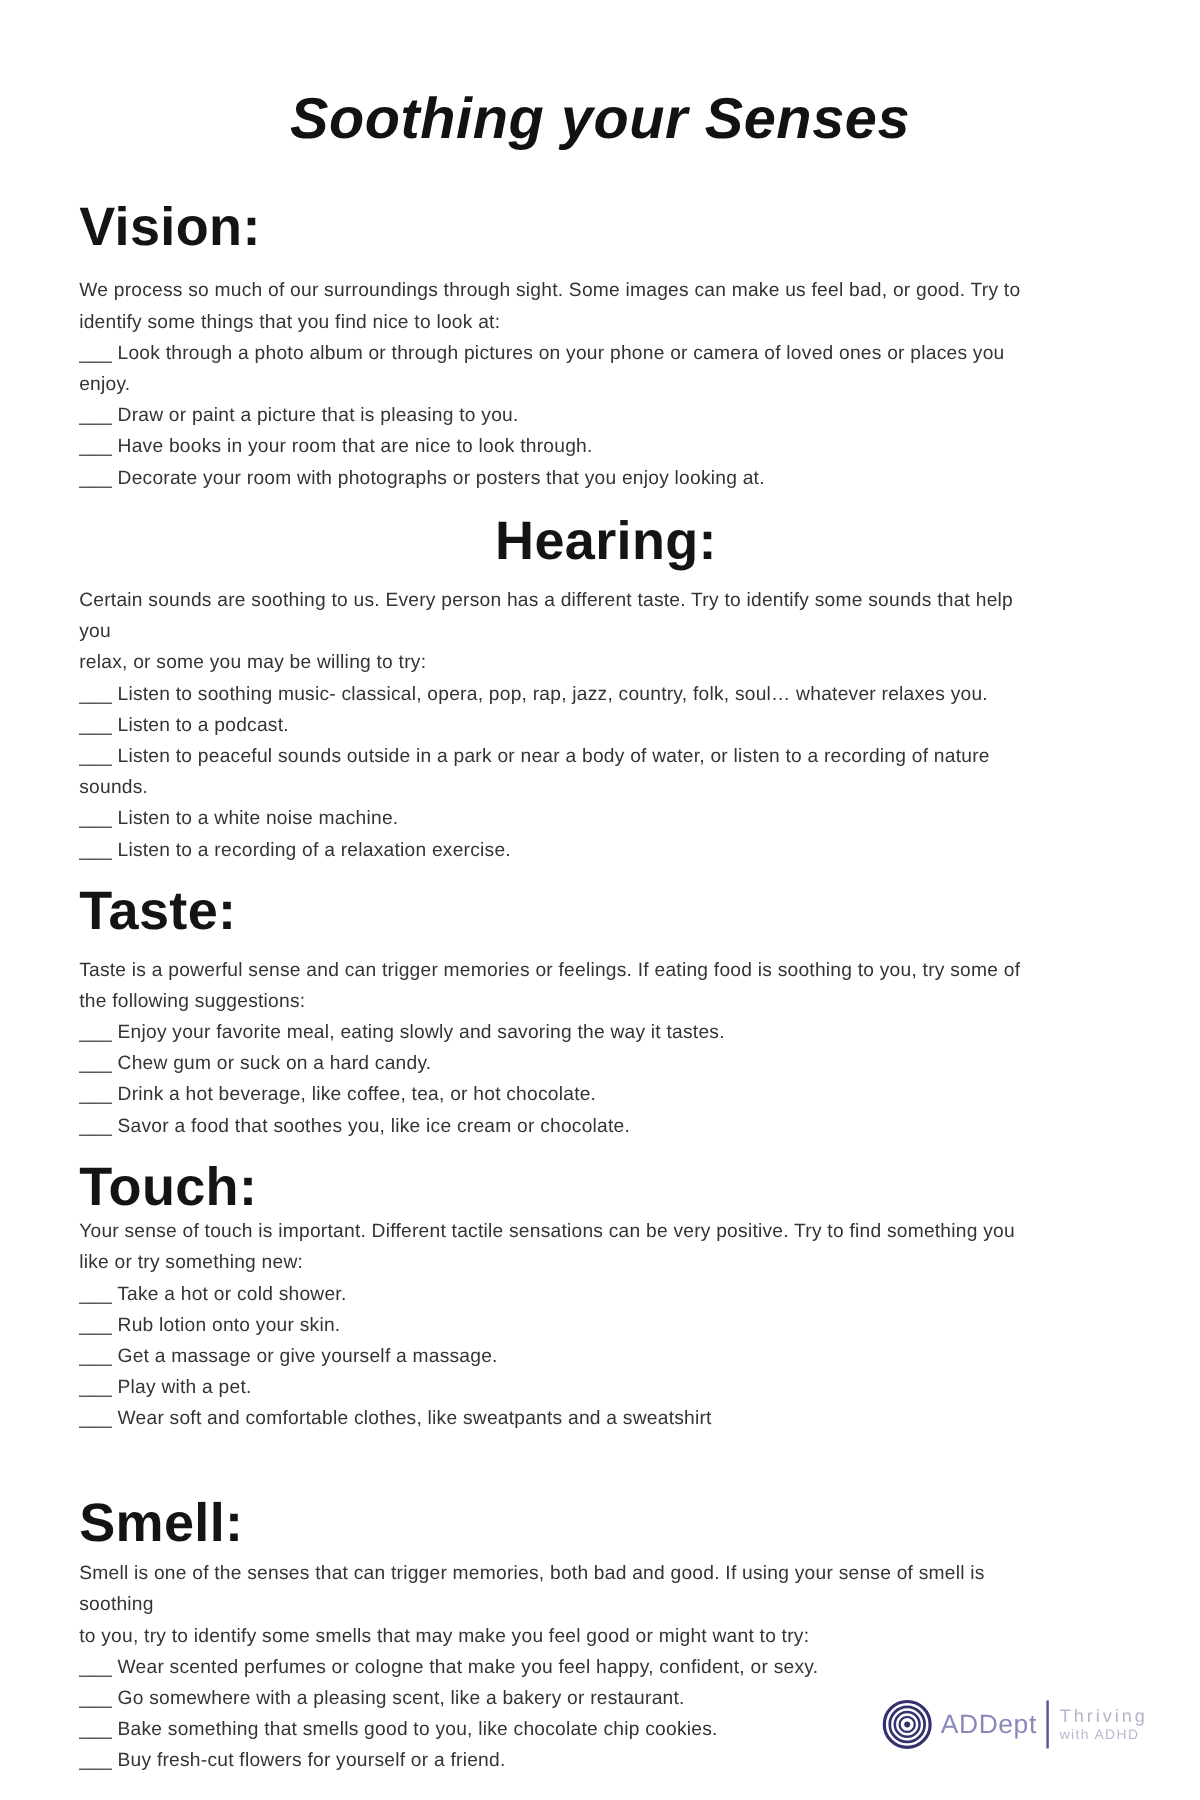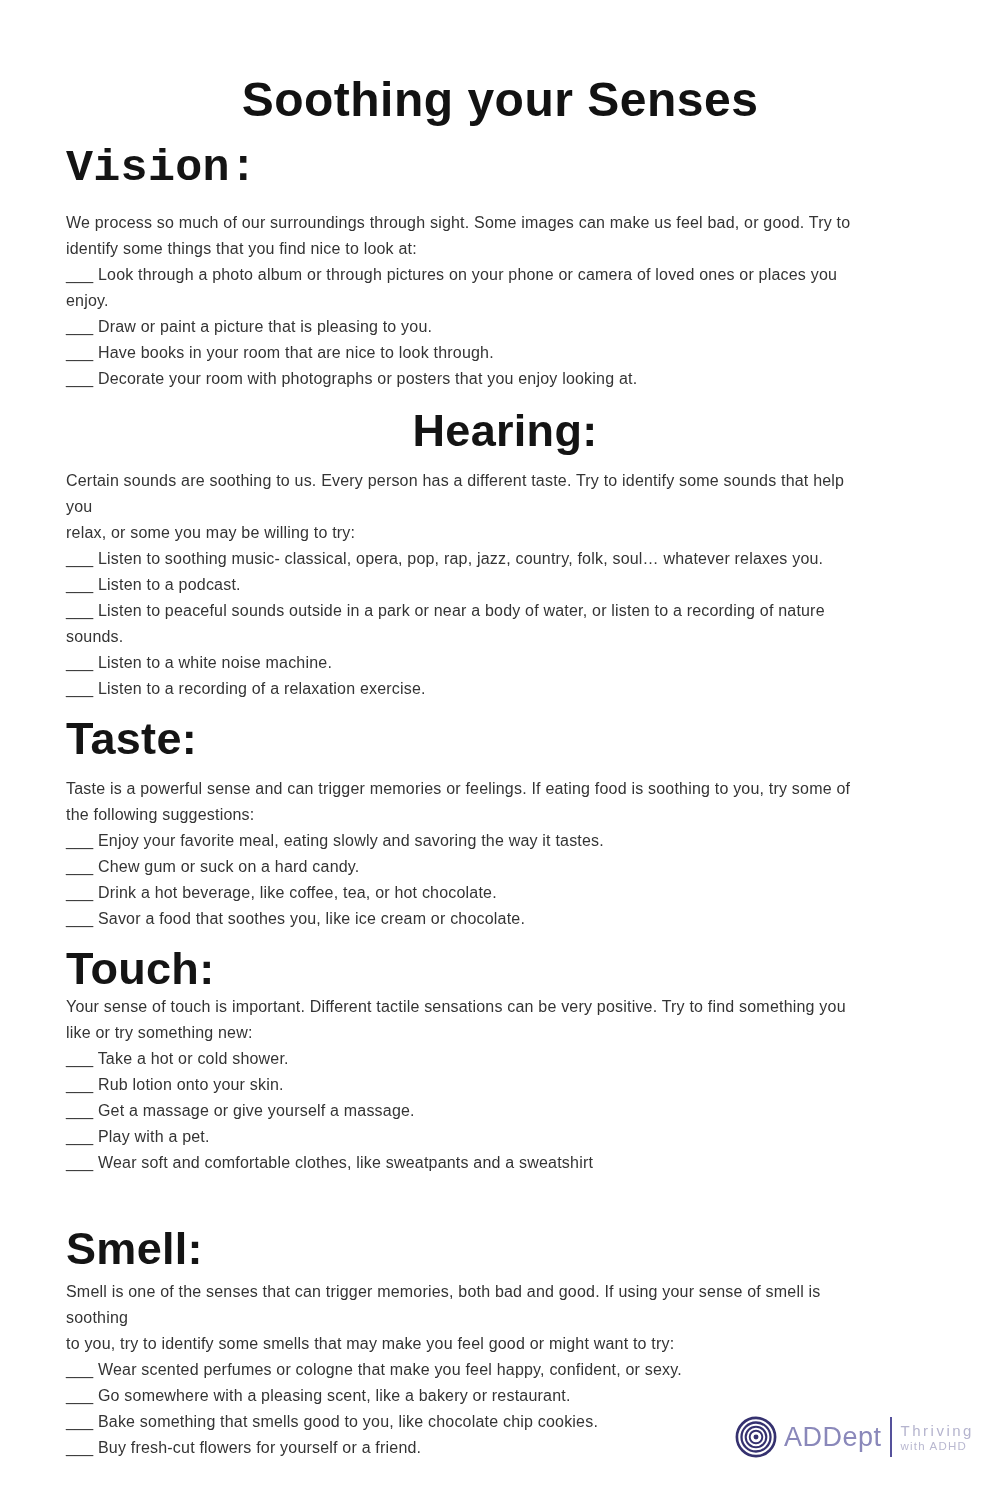--- a/index.html
+++ b/index.html
@@ -16,32 +16,33 @@
 
   .title {
     margin: 0;
     padding-top: 72px;
     text-align: center;
     font-size: 48px;
     line-height: 56px;
     font-weight: 700;
     letter-spacing: 0.5px;
     color: #121212;
+    font-style: italic;
   }
 
   .section { padding: 0 56px 0 66px; }
   .section h2 {
     margin: 0;
     font-size: 45px;
     line-height: 50px;
     font-weight: 700;
     letter-spacing: 0.3px;
     color: #141414;
   }
-  .section--vision  h2 { margin-top: 16px; font-family: Liberation Mono, monospace; }
+  .section--vision  h2 { margin-top: 36px; }
   .section--hearing h2 { margin-top: 14px; }
   .section--taste   h2 { margin-top: 12px; }
   .section--touch   h2 { margin-top: 12px; }
   .section--smell   h2 { margin-top: 48px; }
 
   .section .body {
     font-size: 16px;
     line-height: 26px;
     letter-spacing: 0.2px;
     color: #343434;
@@ -57,21 +58,21 @@
 
   .logo {
     position: absolute;
     left: 735px;
     top: 1416px;
     display: flex;
     align-items: center;
   }
   .logo-icon { width: 42px; height: 42px; display: block; }
   .logo-brand {
-    font-size: 27px;
+    font-size: 22px;
     line-height: 42px;
     color: #8a88ba;
     margin-left: 7px;
     letter-spacing: 0.5px;
     font-weight: 400;
   }
   .logo-divider {
     width: 2px;
     height: 40px;
     background: #55519b;

